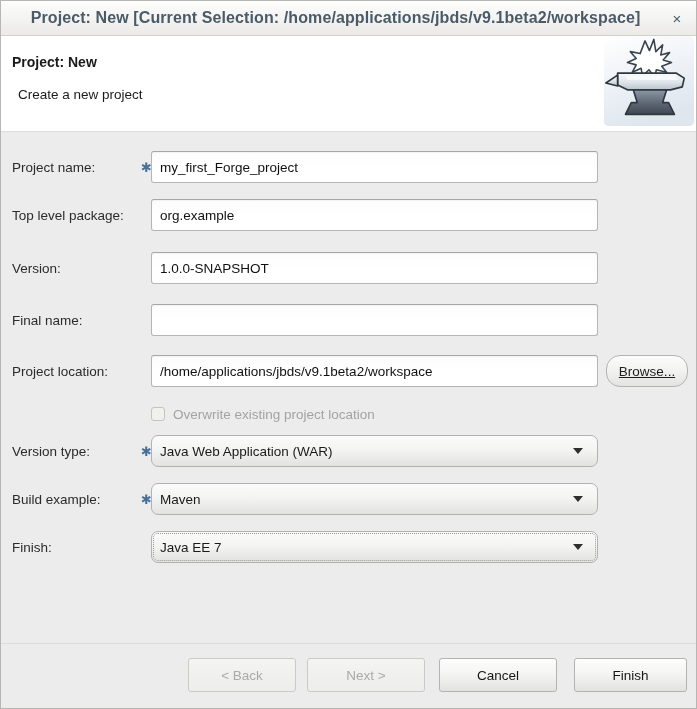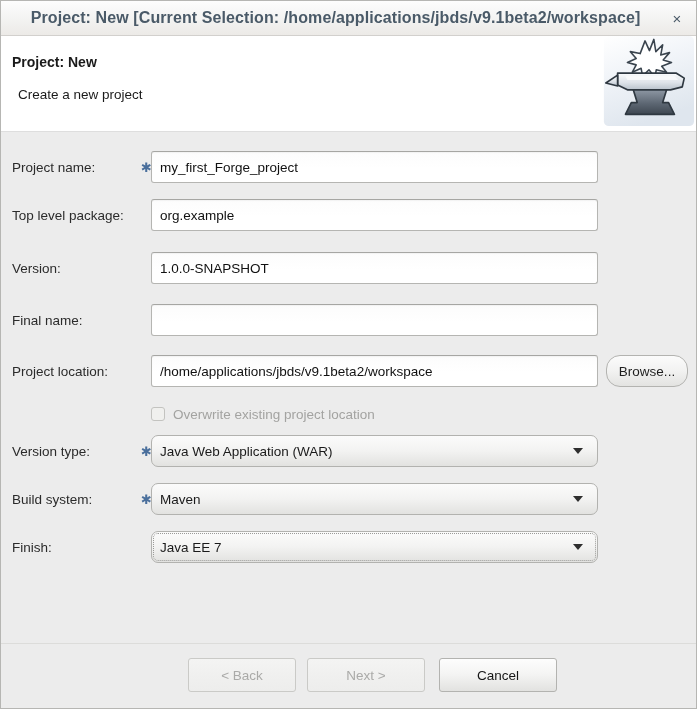--- a/index.html
+++ b/index.html
@@ -161,20 +161,21 @@
     box-sizing: border-box;
     background: linear-gradient(to bottom, #fbfbfb 0%, #f2f2f1 50%, #e3e3e1 100%);
     border: 1px solid #b3b3b0;
     border-radius: 14px;
     display: flex;
     align-items: center;
     justify-content: center;
     font-size: 13.5px;
     color: #1f1f1f;
     cursor: pointer;
+    text-decoration: underline;
   }
 
   .checkbox-row {
     position: absolute;
     left: 150px;
     height: 24px;
     display: flex;
     align-items: center;
     gap: 8px;
     justify-content: space-between;
@@ -346,21 +347,21 @@
     <div class="form-row" style="top:303px;">
       <div class="row-label">Version type:</div>
       <div class="req-star">✱</div>
       <div class="combo">
         <span>Java Web Application (WAR)</span>
         <span class="combo-arrow"></span>
       </div>
     </div>
 
     <div class="form-row" style="top:351px;">
-      <div class="row-label">Build system:</div>
+      <div class="row-label">Build example:</div>
       <div class="req-star">✱</div>
       <div class="combo">
         <span>Maven</span>
         <span class="combo-arrow"></span>
       </div>
     </div>
 
     <div class="form-row" style="top:399px;">
       <div class="row-label">Finish:</div>
       <div class="combo focused">
@@ -368,15 +369,16 @@
         <span class="combo-arrow"></span>
       </div>
     </div>
 
   </div>
 
   <div id="footer">
     <div id="btn-back" class="dlg-btn disabled">&lt; Back</div>
     <div id="btn-next" class="dlg-btn disabled">Next &gt;</div>
     <div id="btn-cancel" class="dlg-btn enabled">Cancel</div>
+    <div id="btn-finish" class="dlg-btn enabled">Finish</div>
   </div>
 
 </div>
 
 </body></html>

